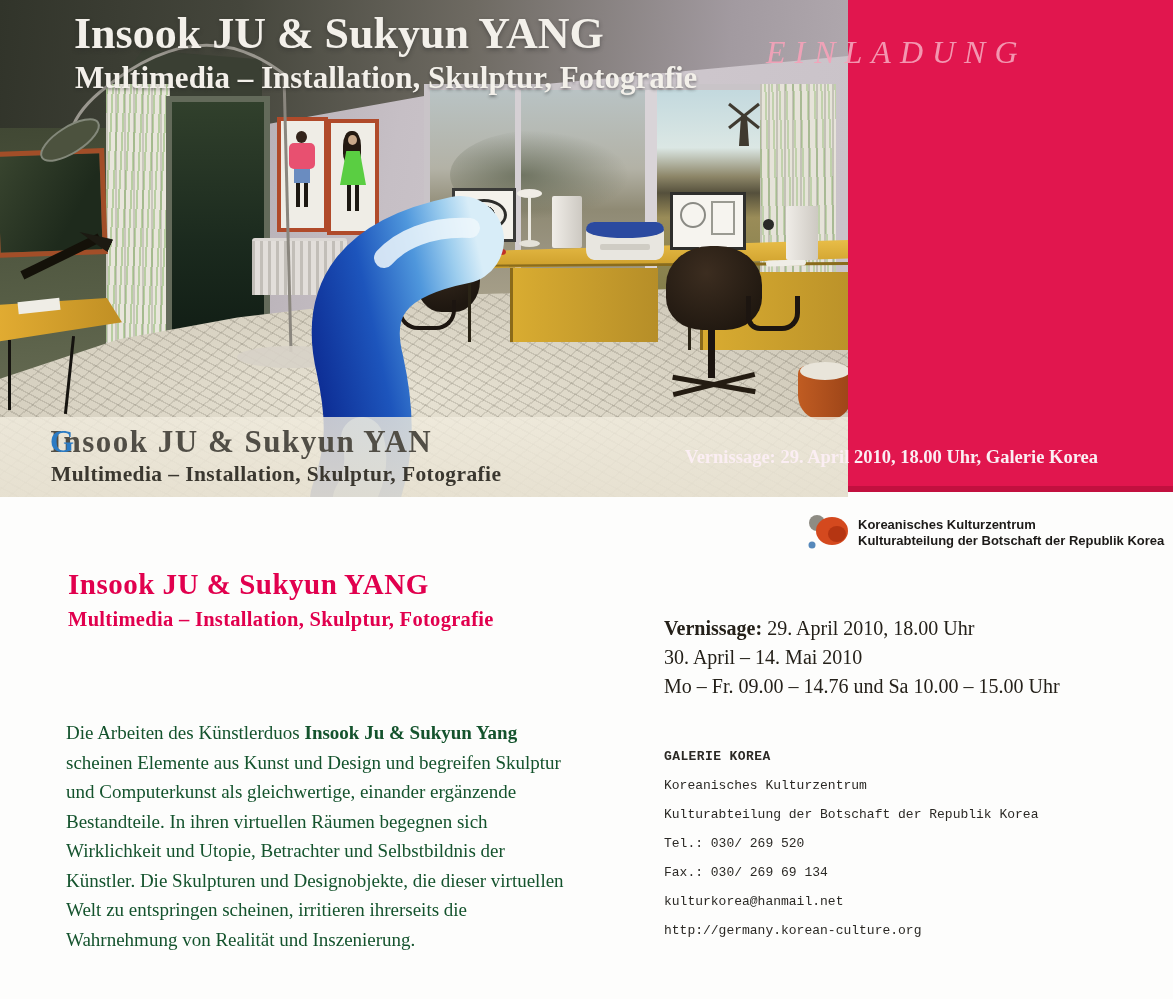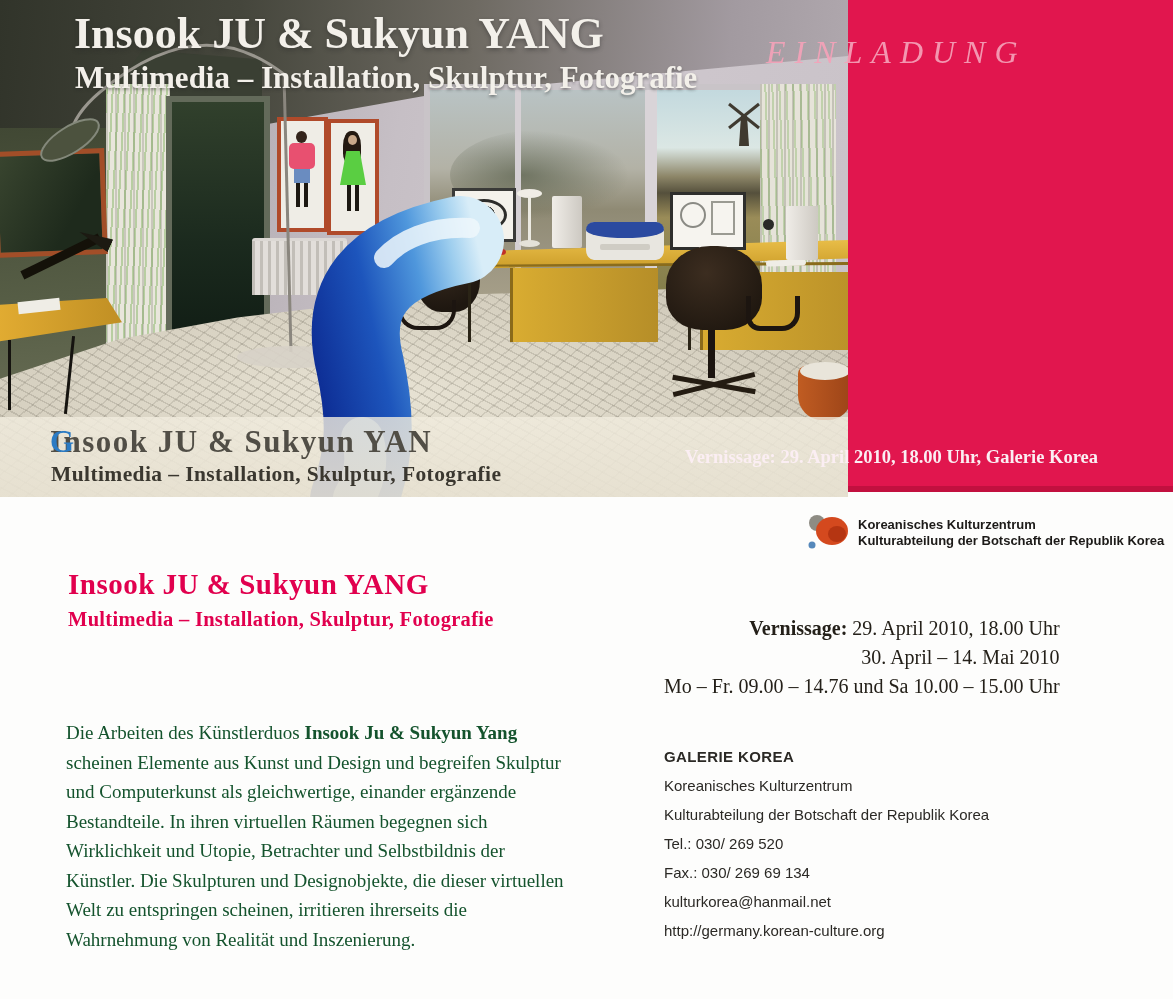--- a/index.html
+++ b/index.html
@@ -160,28 +160,28 @@
   .logo-mark{width:46px;height:46px;position:relative;}
   .logo-text{padding-top:5px;font-family:"Liberation Sans",sans-serif;font-size:13px;
       font-weight:bold;line-height:16px;color:#1c1a18;white-space:nowrap;}
 
   .main-heading{position:absolute;left:68px;top:568px;}
   .mh-1{font-weight:bold;font-size:29px;letter-spacing:.5px;color:#e1004e;white-space:nowrap;}
   .mh-2{margin-top:7px;font-weight:bold;font-size:20.5px;letter-spacing:.3px;color:#e1004e;white-space:nowrap;}
 
   .event-block{position:absolute;left:664px;top:614px;font-size:20px;line-height:29px;color:#242019;}
   .event-block .lbl{font-weight:bold;}
-  .event-block div{white-space:nowrap;text-align:right;}
+  .event-block div{white-space:nowrap;}
 
   .about{position:absolute;left:66px;top:718px;font-size:19px;line-height:29.5px;color:#14532d;}
   .about div{white-space:nowrap;}
   .about b{font-weight:bold;}
 
-  .venue{position:absolute;left:664px;top:742px;font-family:Liberation Sans, sans-serif;
-      font-size:15px;line-height:29px;color:#2b2925;}
+  .venue{position:absolute;left:664px;top:742px;font-family:Liberation Mono, monospace;
+      font-size:13px;line-height:29px;color:#2b2925;}
   .venue div{white-space:nowrap;}
   .venue .vn-name{font-weight:bold;letter-spacing:.4px;}
 </style>
 </head>
 <body>
 
 <div class="card">
 
   <div class="hero">
 

